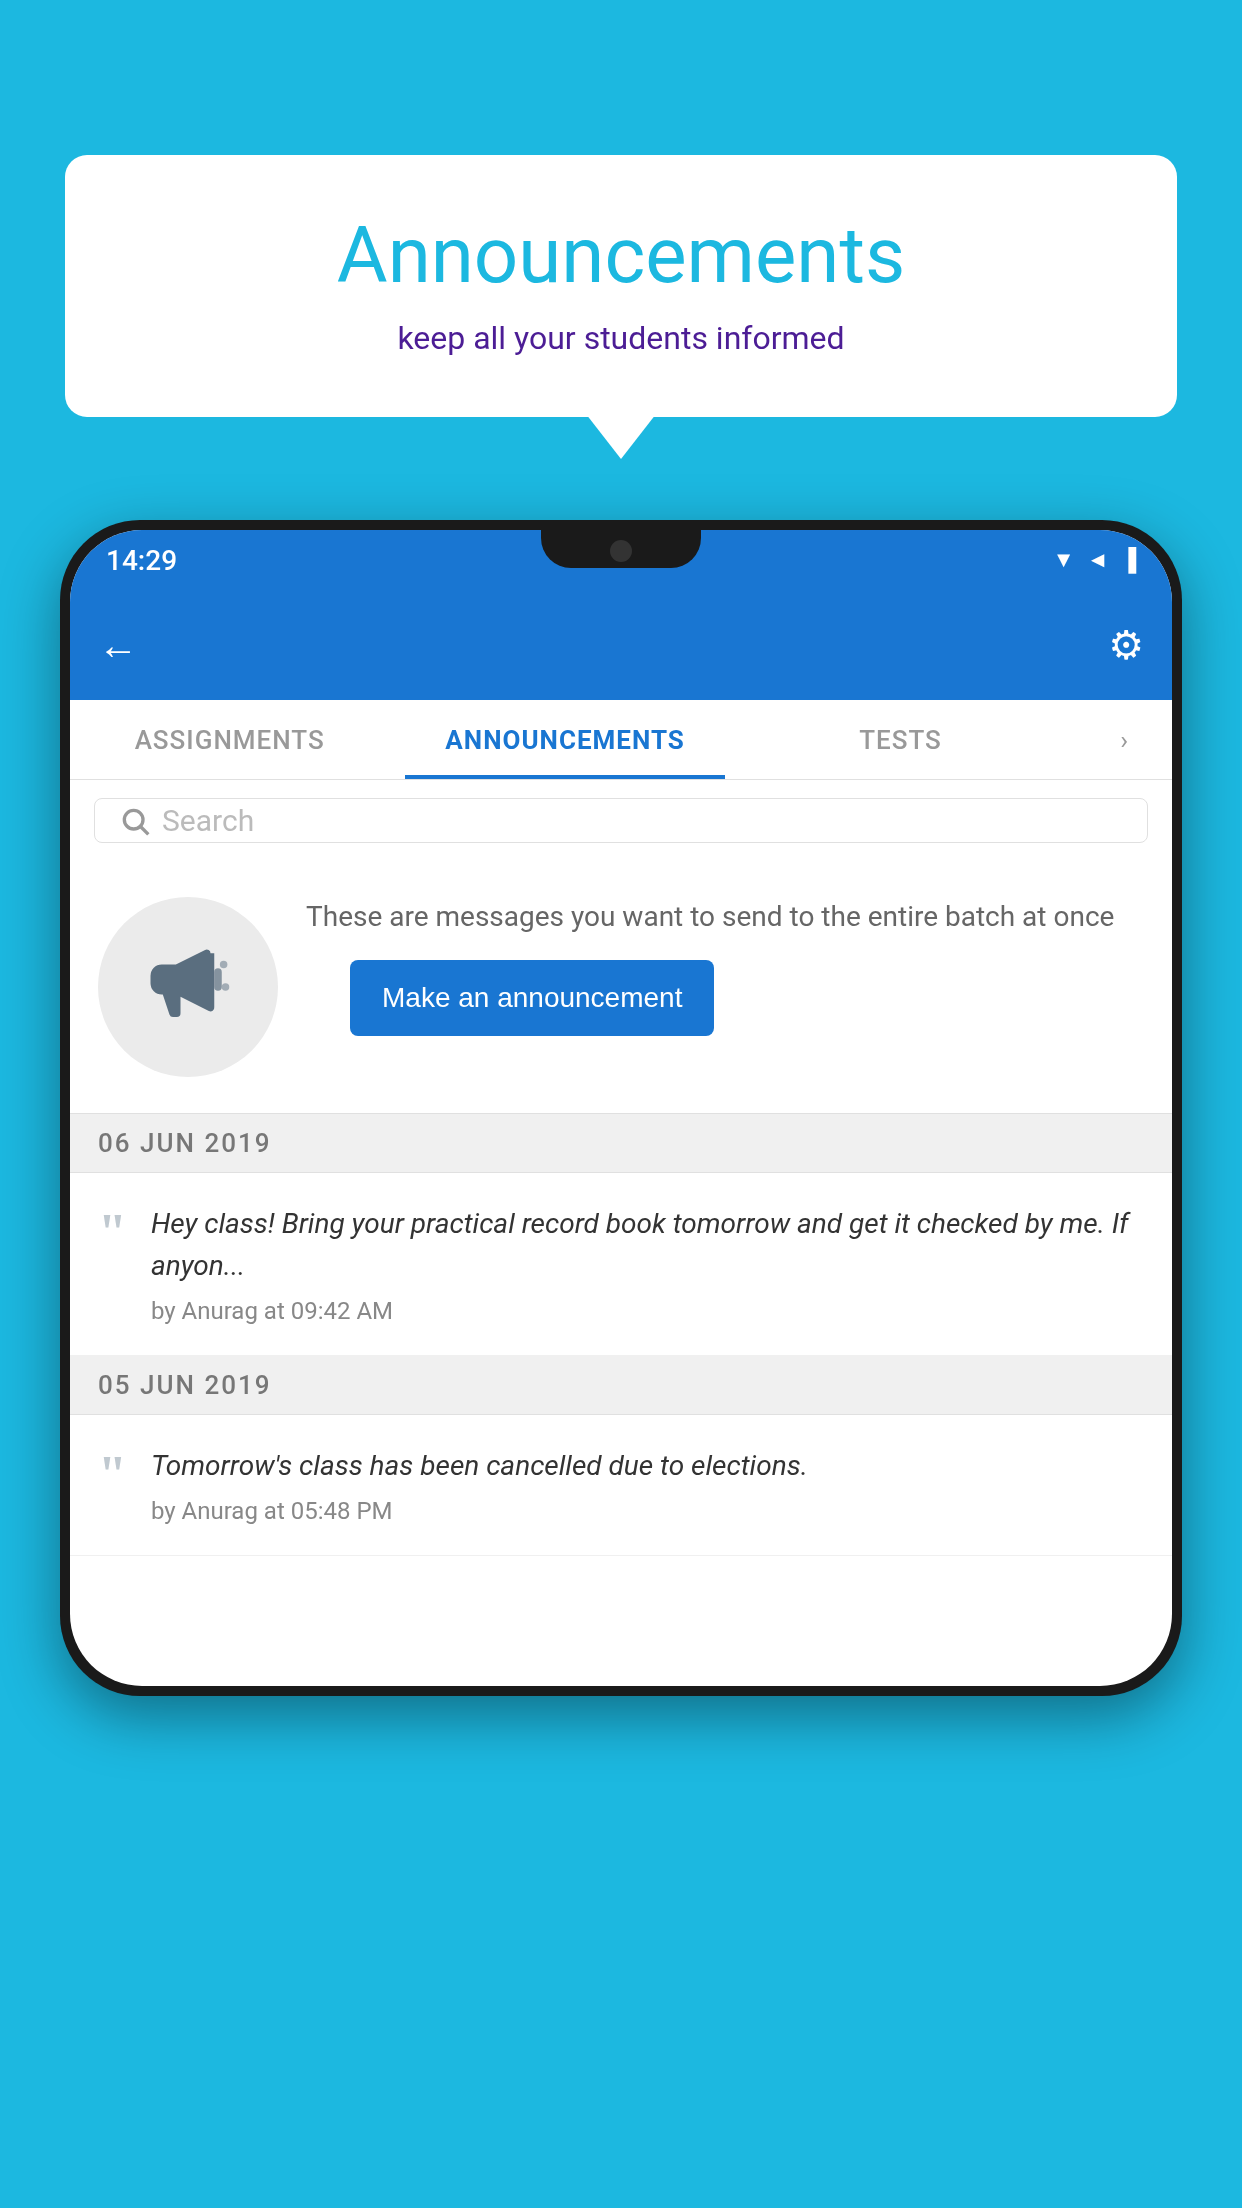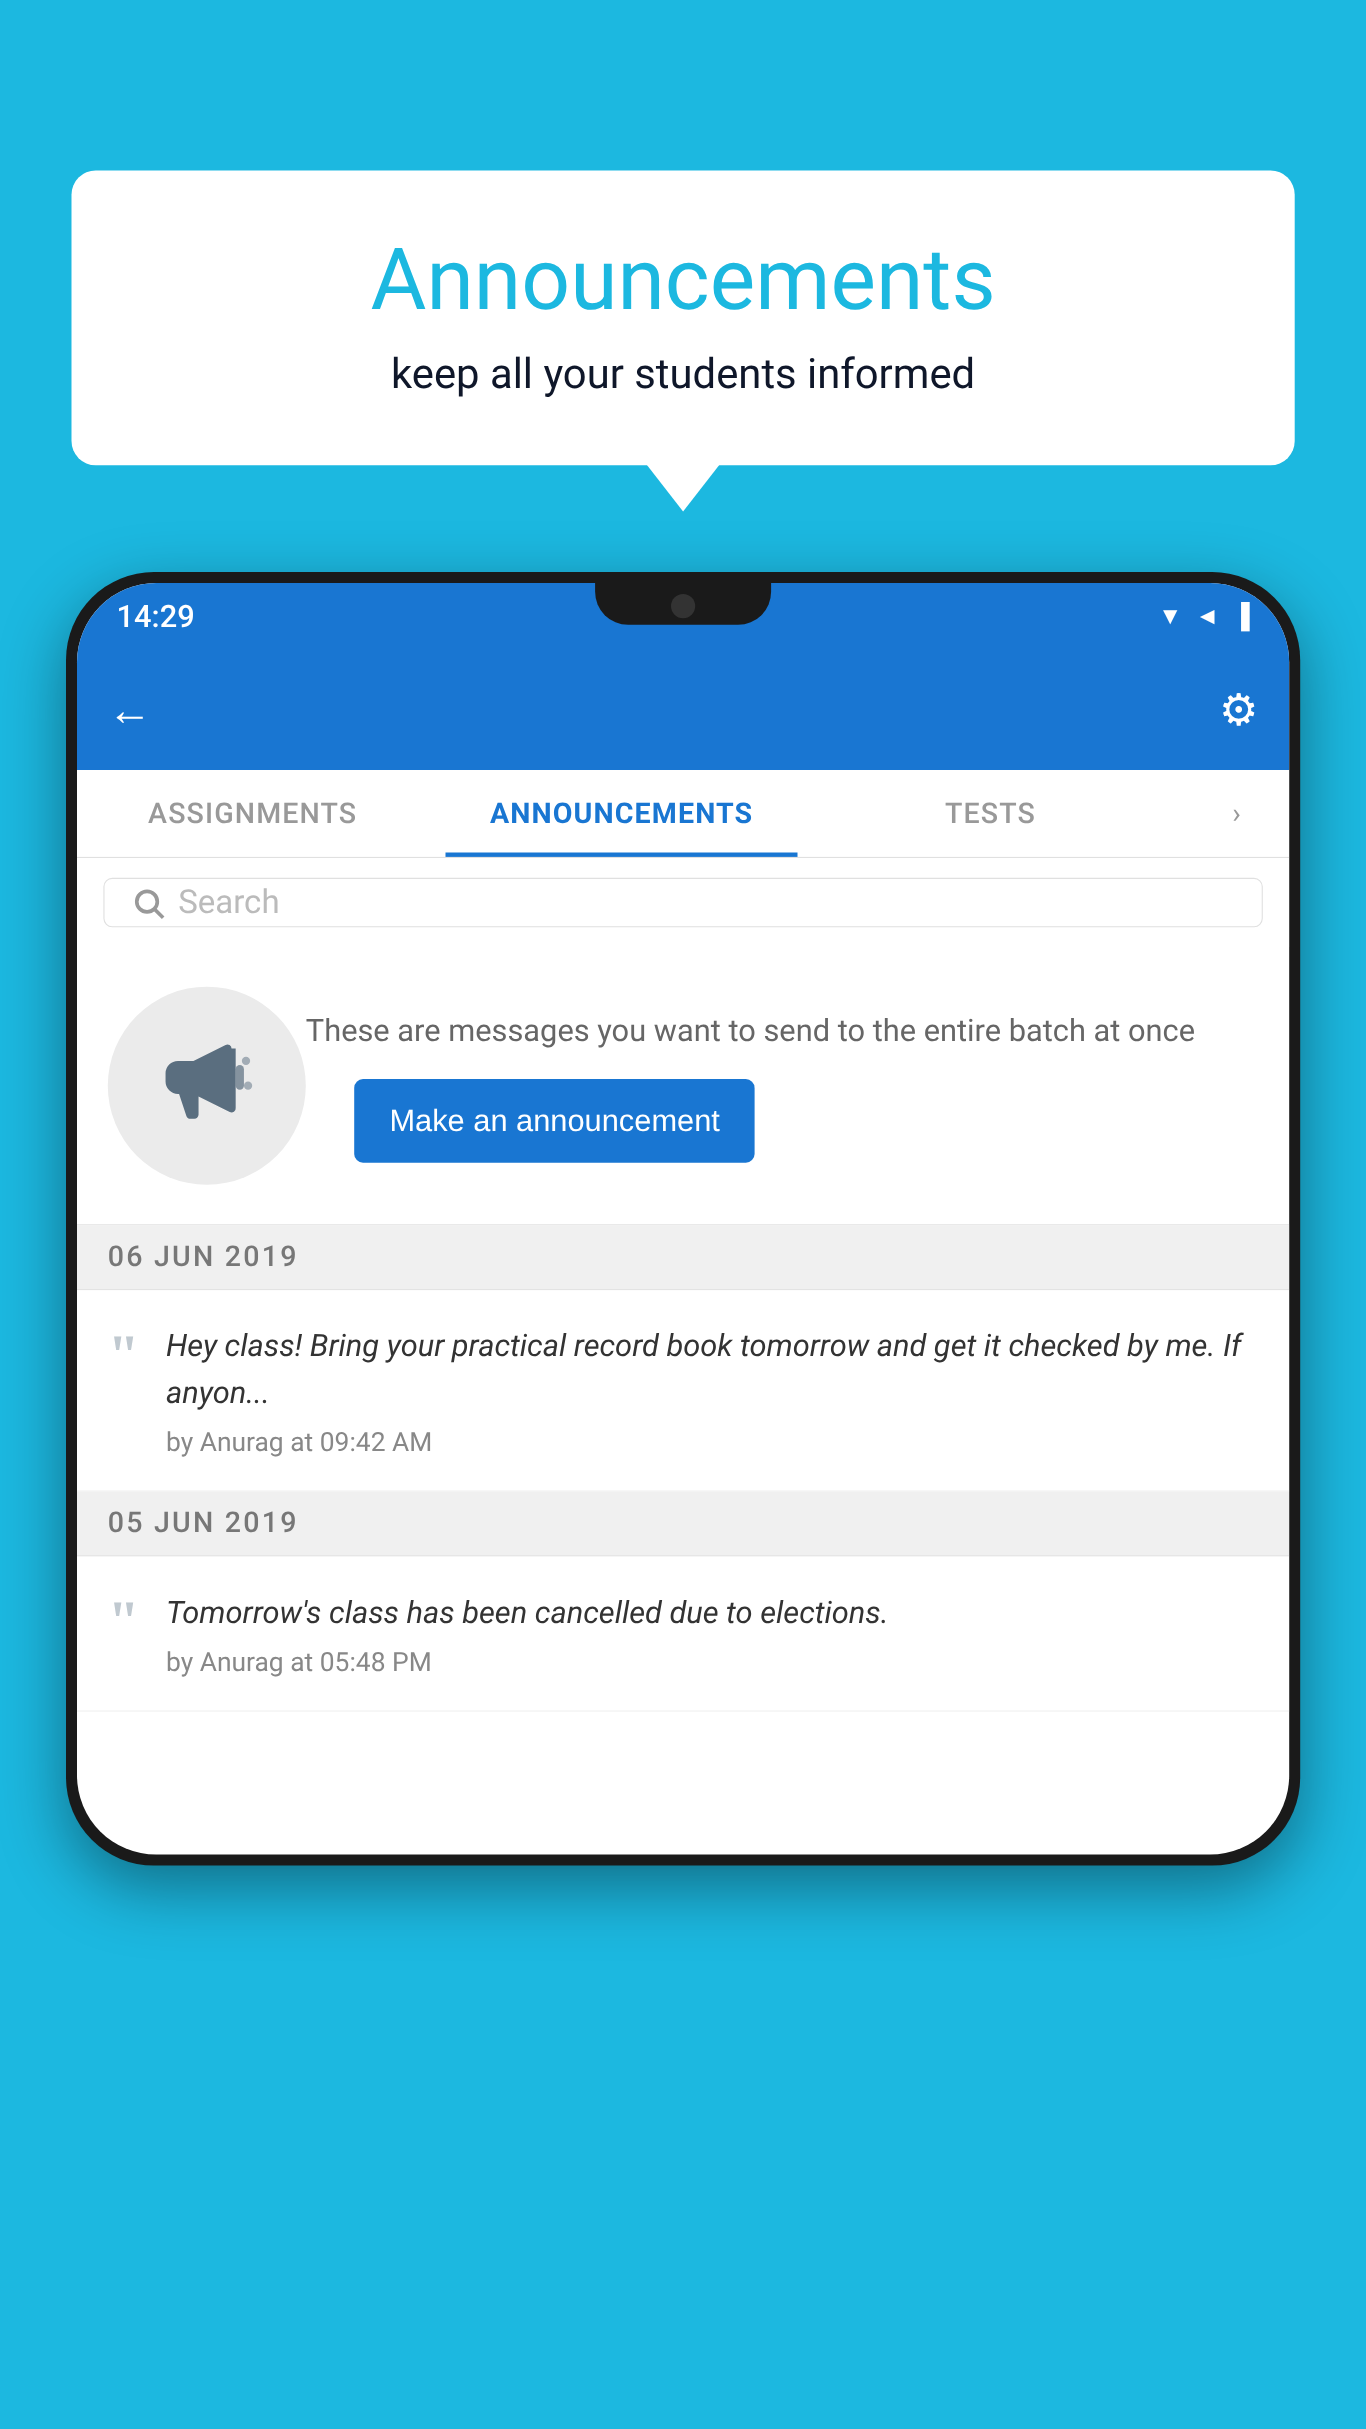--- a/index.html
+++ b/index.html
@@ -38,22 +38,22 @@
       border-right: 35px solid transparent;
       border-top: 45px solid white;
     }
     .bubble-title {
       font-size: 78px;
       font-weight: 400;
       color: #1cb8e0;
       margin-bottom: 18px;
     }
     .bubble-subtitle {
-      font-size: 38px;
-      color: #0f172a;
+      font-size: 32px;
+      color: #4c1d95;
       font-weight: 400;
     }
 
     
     .phone-container {
       position: absolute;
       top: 520px;
       left: 60px;
       right: 60px;
       bottom: 0px;
@@ -228,22 +228,23 @@
       font-size: 32px;
     }
     .search-text {
       font-size: 30px;
       color: #bbb;
     }
 
     
     .announcement-empty {
       display: flex;
-      align-items: center;
+      align-items: flex-start;
       padding: 36px 28px;
+      gap: 28px;
       border-bottom: 1px solid #e0e0e0;
     }
     .megaphone-circle {
       width: 180px;
       height: 180px;
       border-radius: 50%;
       background: #ebebeb;
       display: flex;
       align-items: center;
       justify-content: center;

